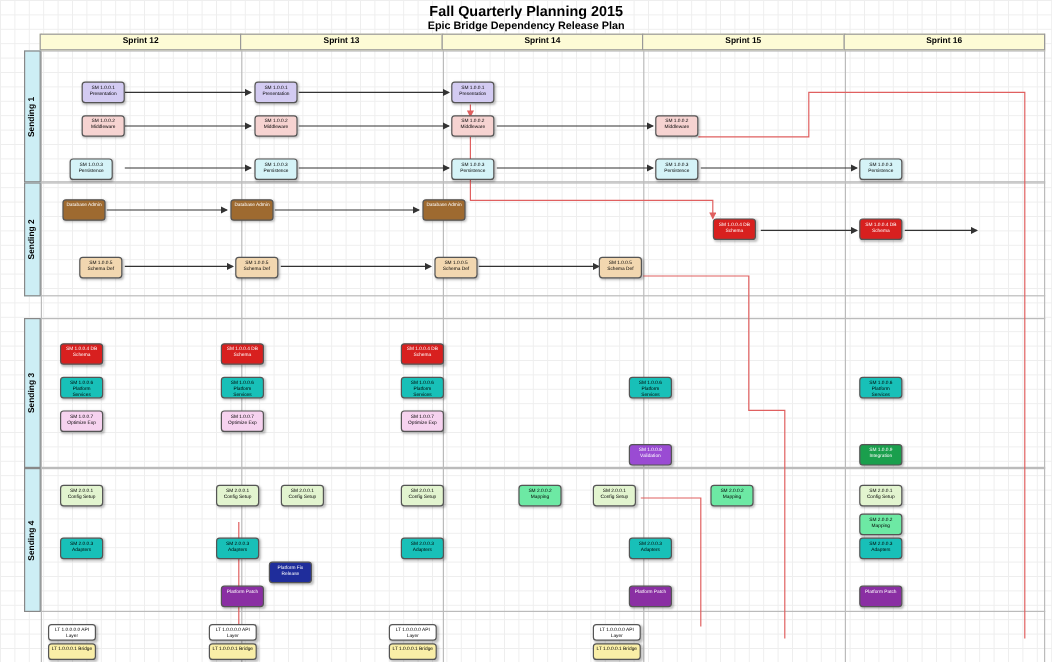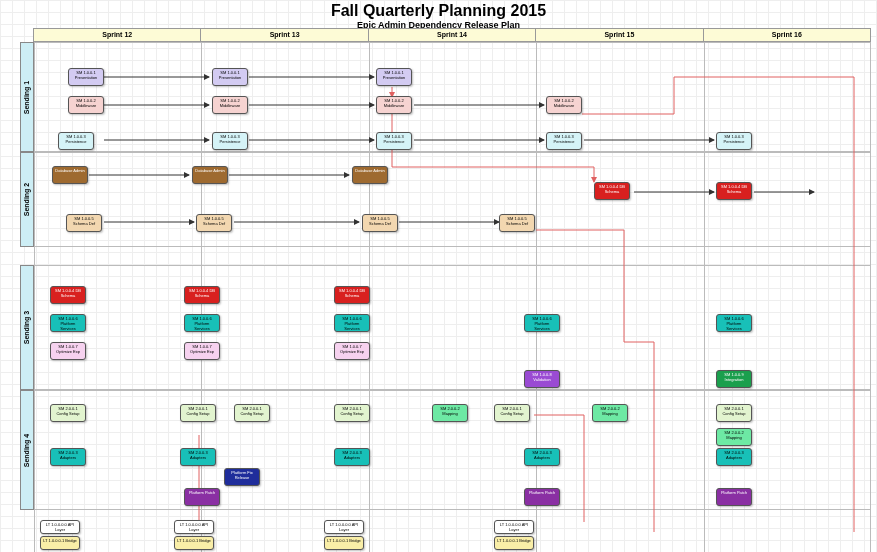--- a/index.html
+++ b/index.html
@@ -20,21 +20,21 @@
     background-size: 12px 12px;
     z-index: 0;
   }
   .title-block {
     position: absolute;
     top: 2px;
     left: 0; right: 0;
     text-align: center;
     z-index: 5;
   }
-  .title1 { font-weight: bold; font-size: 16px; }
+  .title1 { font-weight: bold; font-size: 12px; }
   .title2 { font-weight: bold; font-size: 9px; }
   .col-header-row {
     position: absolute;
     top: 28px;
     left: 34px;
     right: 6px;
     height: 14px;
     display: flex;
     z-index: 5;
   }
@@ -119,21 +119,21 @@
   .c-white  { background:#fff;}
   .c-yellow { background:#f9eea7;}
 </style>
 </head>
 <body>
 
 <div class="grid-bg"></div>
 
 <div class="title-block">
   <div class="title1">Fall Quarterly Planning 2015</div>
-  <div class="title2">Epic Admin Dependency Release Plan</div>
+  <div class="title2">Epic Bridge Dependency Release Plan</div>
 </div>
 
 <div class="col-header-row">
   <div class="col-header">Sprint 12</div>
   <div class="col-header">Sprint 13</div>
   <div class="col-header">Sprint 14</div>
   <div class="col-header">Sprint 15</div>
   <div class="col-header">Sprint 16</div>
 </div>
 

